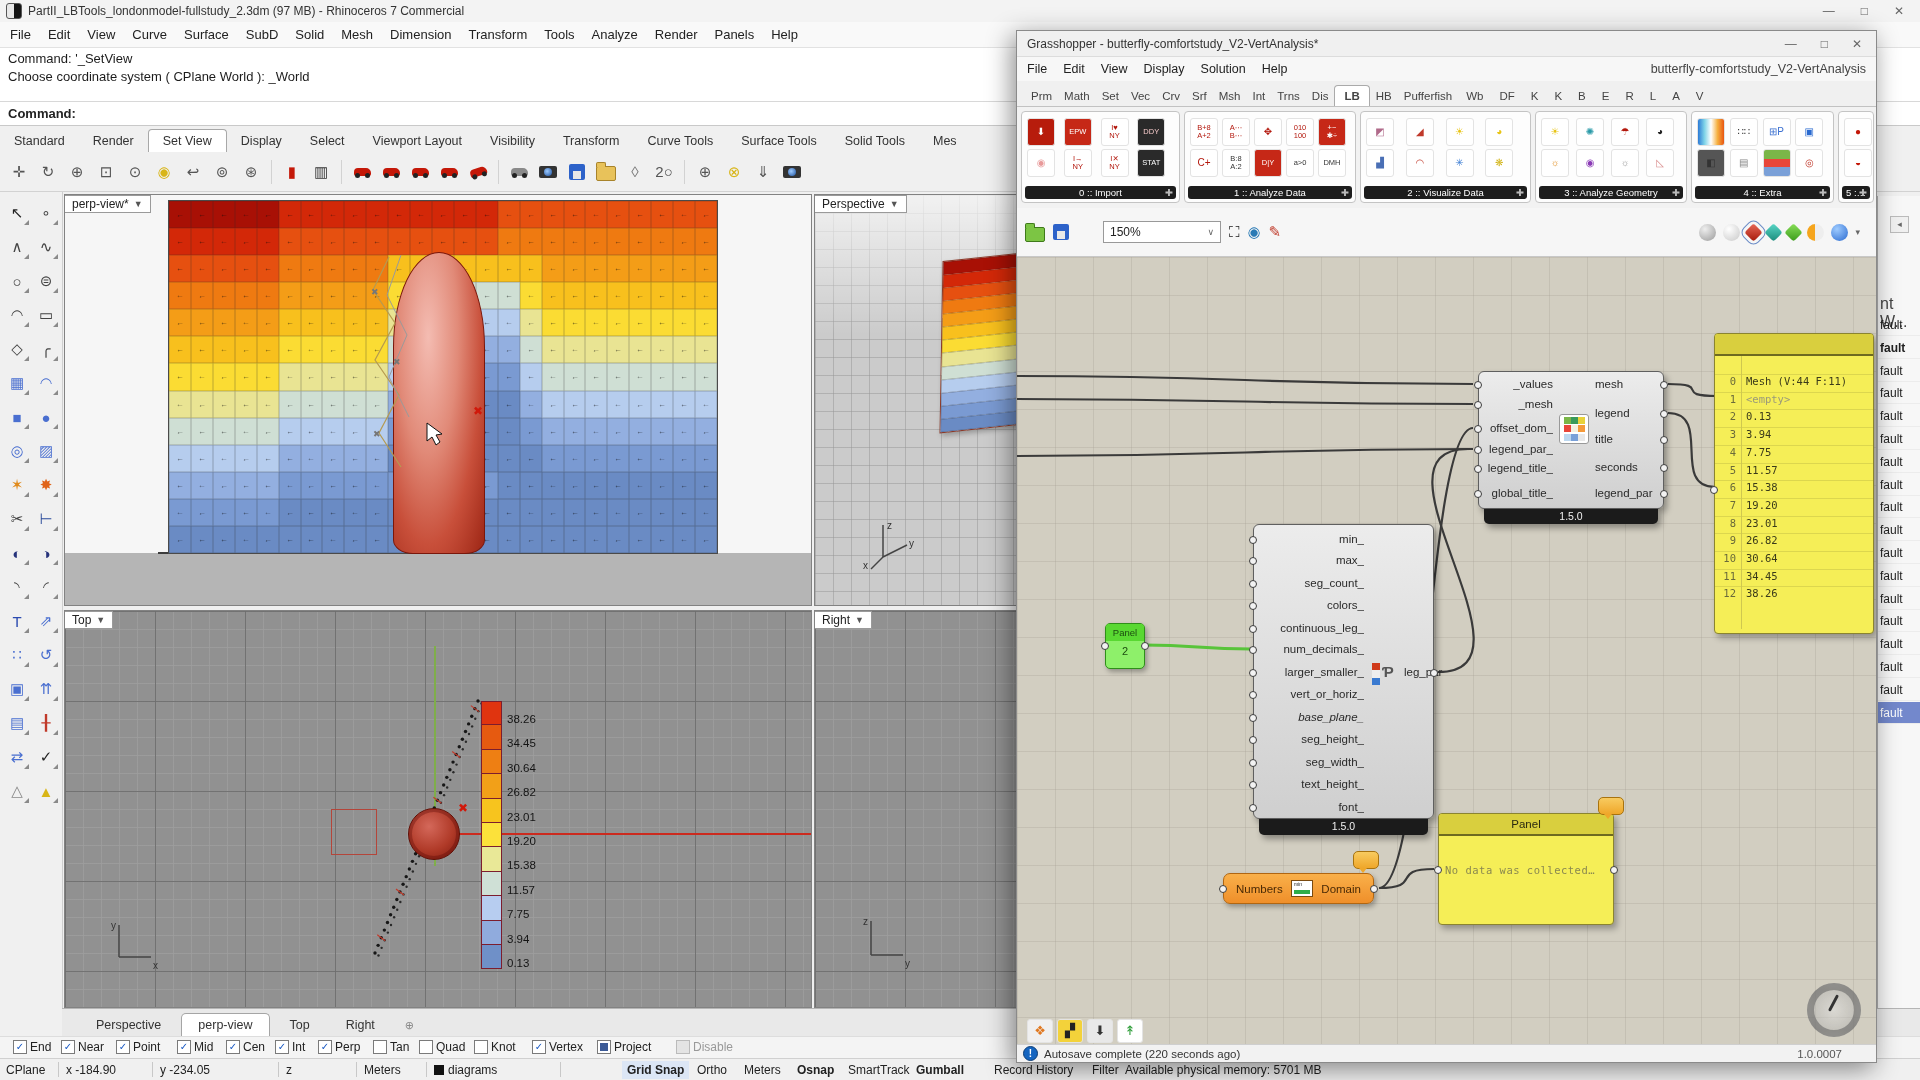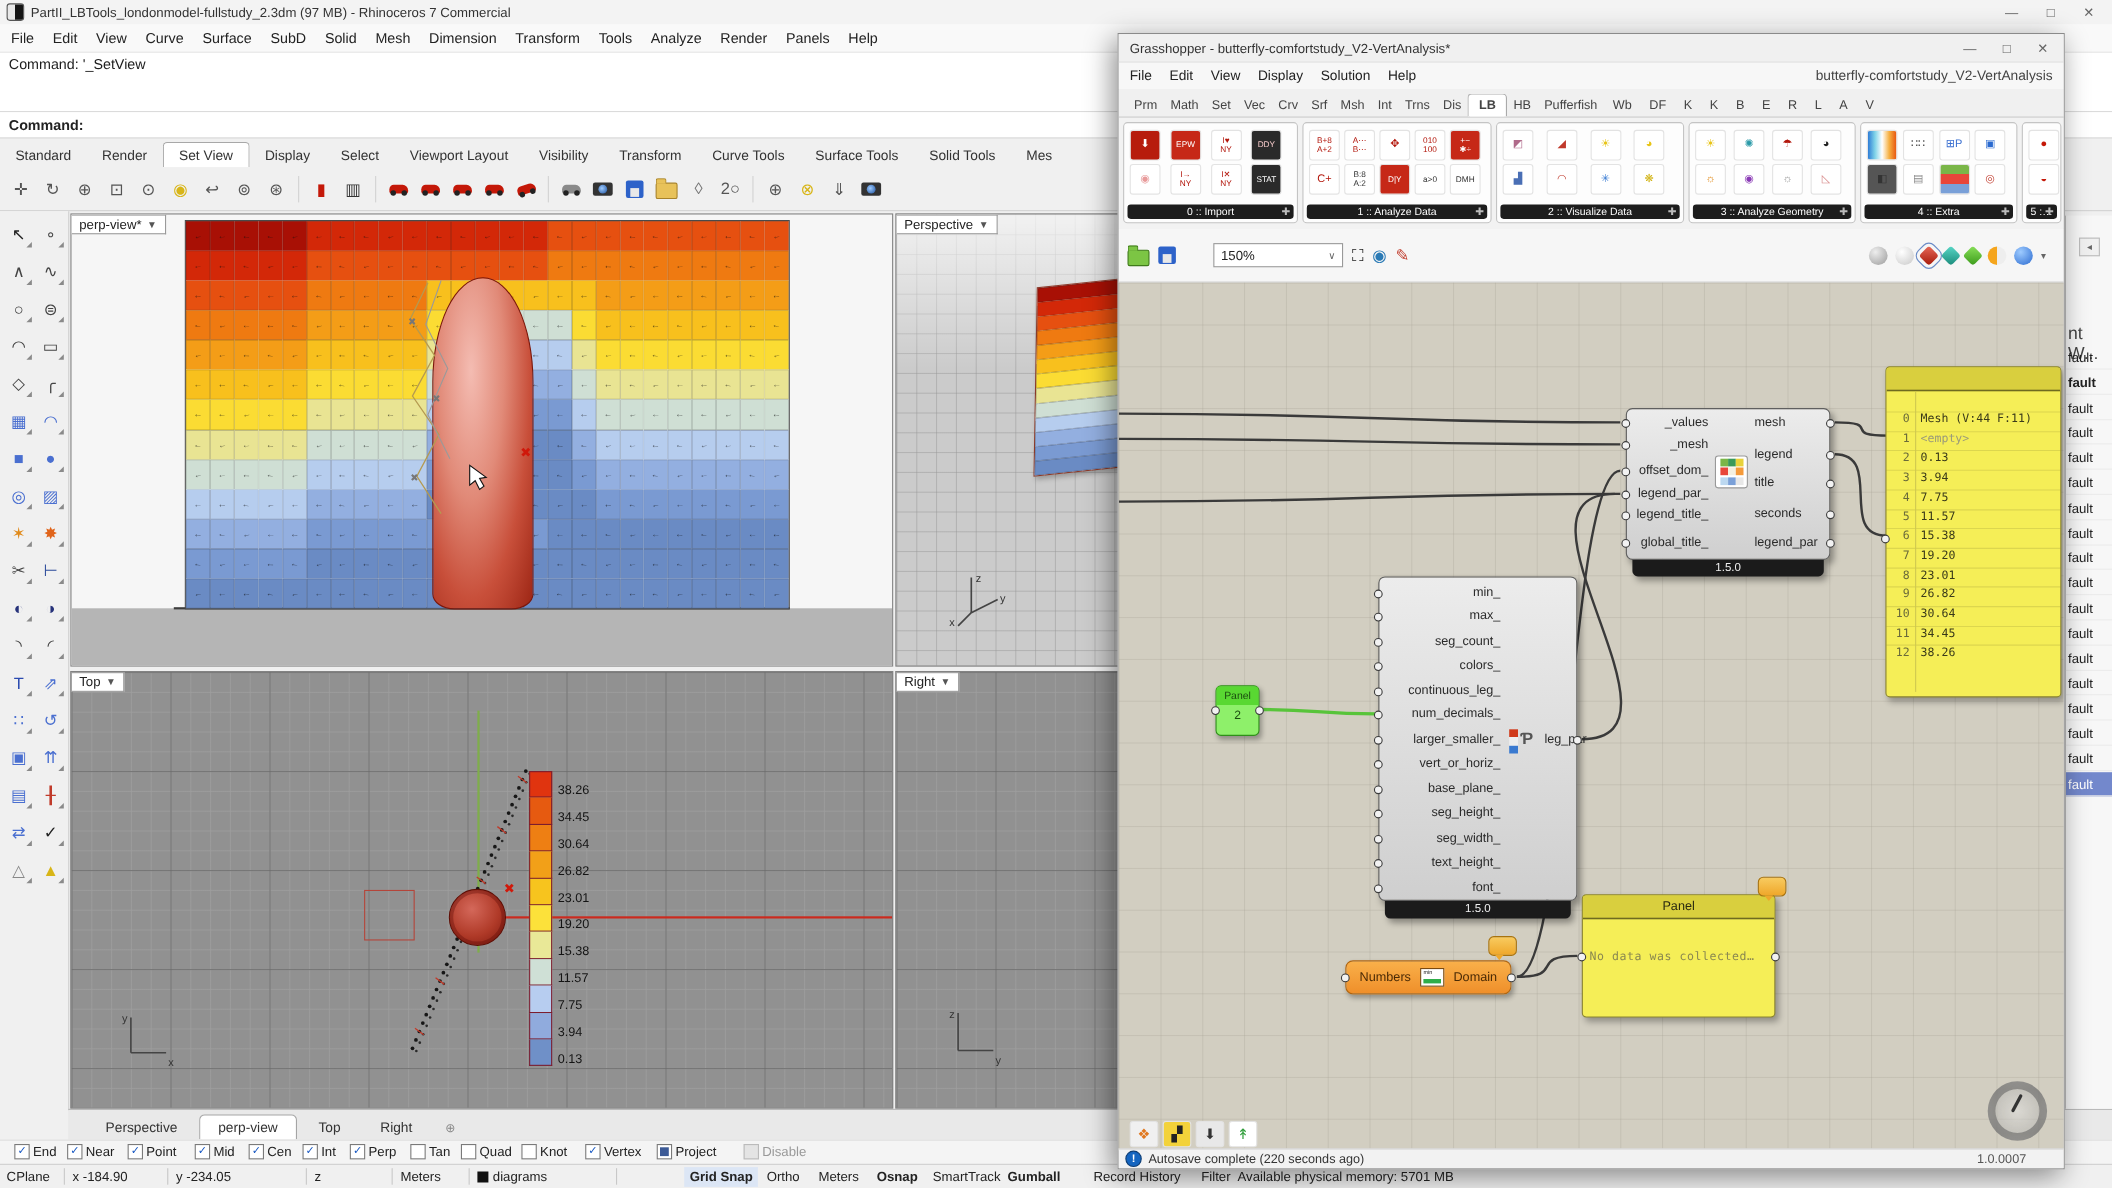--- a/index.html
+++ b/index.html
@@ -164,20 +164,21 @@
       <span>Transform</span>
       <span>Tools</span>
       <span>Analyze</span>
       <span>Render</span>
       <span>Panels</span>
       <span>Help</span>
     </div>
 
   <div class="abs" id="cmd-history">
       <div>Command: '_SetView</div>
+      <div>Choose coordinate system ( CPlane  World ): _World</div>
     </div>
   <div class="abs" id="cmd-prompt">
     <span>Command:</span>
   </div>
 
   <div class="abs" id="rh-tabs">
       <span class="rh-tab">Standard</span>
       <span class="rh-tab">Render</span>
       <span class="rh-tab active">Set View</span>
       <span class="rh-tab">Display</span>
@@ -1755,21 +1756,21 @@
           <div class="param" style="right: 69px; top: 74px;">colors_</div>
           <span class="conn" style="left: -5px; top: 77px;"></span>
           <div class="param" style="right: 69px; top: 97px;">continuous_leg_</div>
           <span class="conn" style="left: -5px; top: 100px;"></span>
           <div class="param" style="right: 69px; top: 118px;">num_decimals_</div>
           <span class="conn" style="left: -5px; top: 121px;"></span>
           <div class="param" style="right: 69px; top: 141px;">larger_smaller_</div>
           <span class="conn" style="left: -5px; top: 144px;"></span>
           <div class="param" style="right: 69px; top: 163px;">vert_or_horiz_</div>
           <span class="conn" style="left: -5px; top: 166px;"></span>
-          <div class="param" style="right: 69px; top: 186px;">base_plane_</div>
+          <div class="param" style="right: 69px; top: 186px; font-style: italic;">base_plane_</div>
           <span class="conn" style="left: -5px; top: 189px;"></span>
           <div class="param" style="right: 69px; top: 208px;">seg_height_</div>
           <span class="conn" style="left: -5px; top: 211px;"></span>
           <div class="param" style="right: 69px; top: 231px;">seg_width_</div>
           <span class="conn" style="left: -5px; top: 234px;"></span>
           <div class="param" style="right: 69px; top: 253px;">text_height_</div>
           <span class="conn" style="left: -5px; top: 256px;"></span>
           <div class="param" style="right: 69px; top: 276px;">font_</div>
           <span class="conn" style="left: -5px; top: 279px;"></span>
           <div class="param" style="left: 150px; top: 141px;">leg_par</div>

